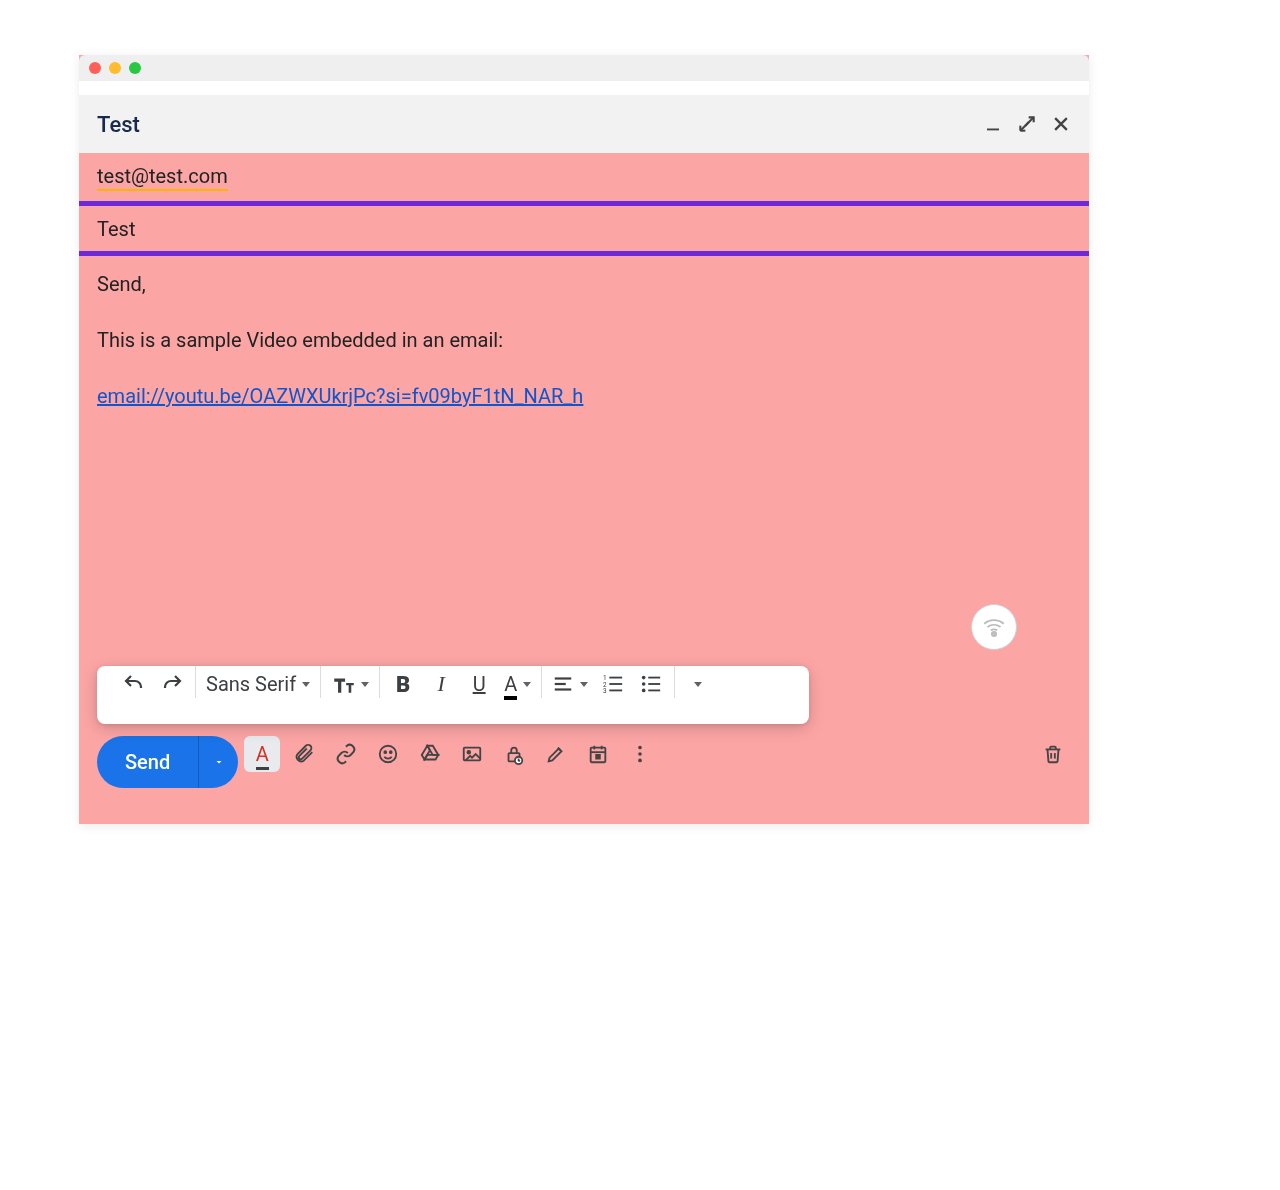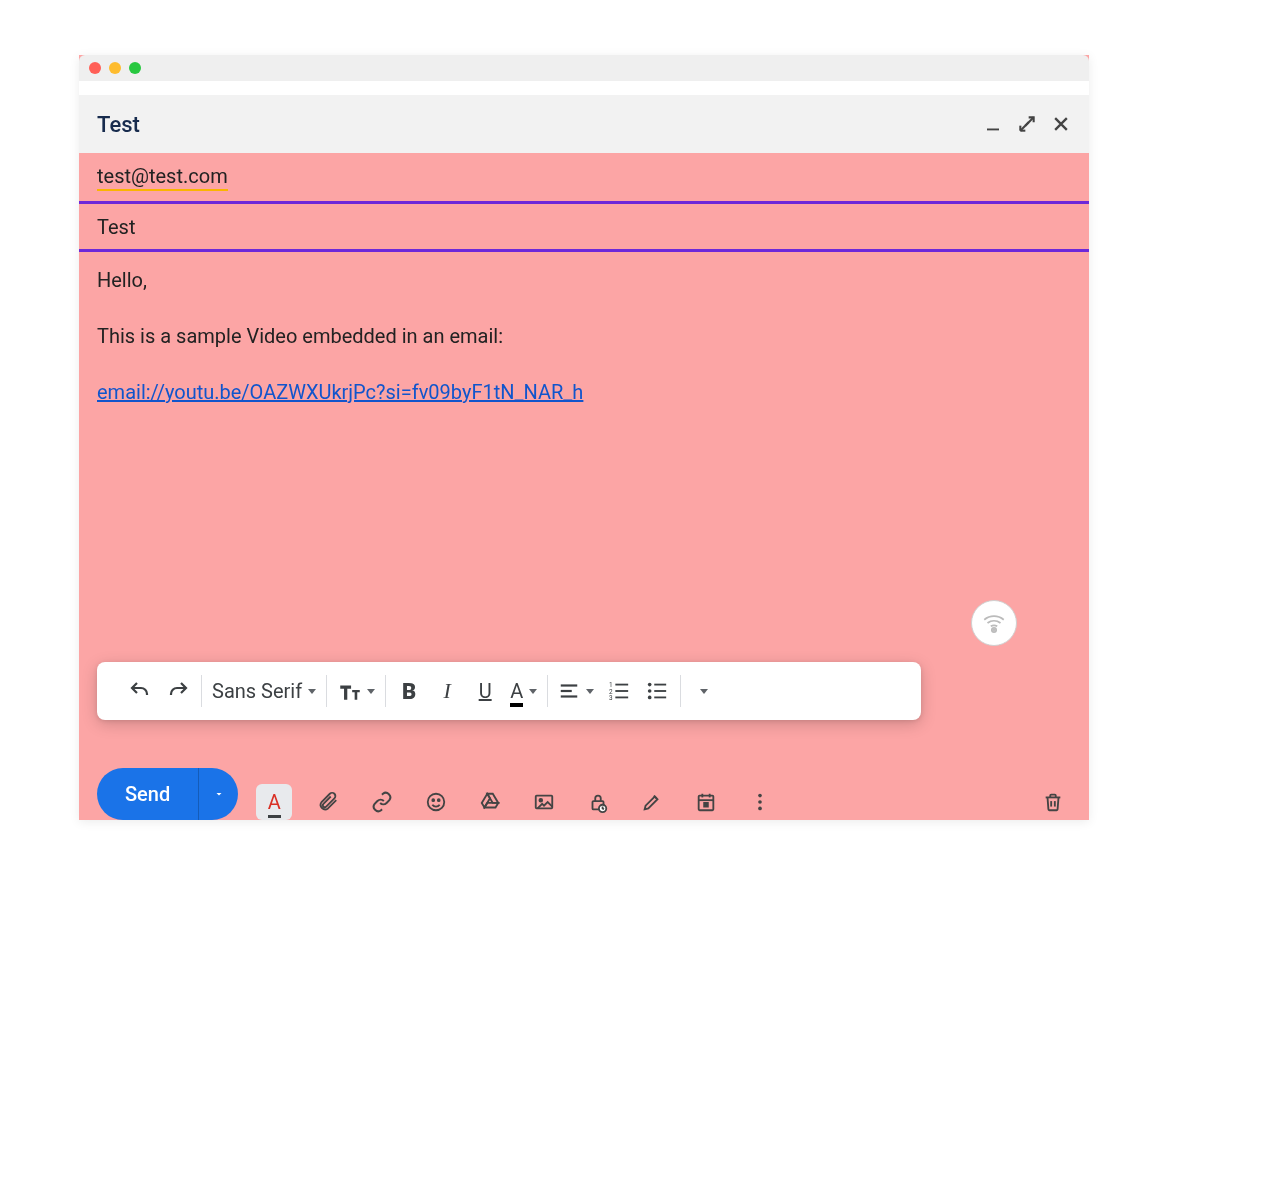--- a/index.html
+++ b/index.html
@@ -51,57 +51,57 @@
       font-weight: 500;
     }
     .header-controls {
       display: flex;
       gap: 14px;
       align-items: center;
     }
     .hicon { width: 20px; height: 20px; cursor: pointer; color: #444; display:flex; align-items:center; justify-content:center; }
     .field-row {
       padding: 11px 18px 10px 18px;
-      border-bottom: 3px solid #6d28d9;
+      border-bottom: 5px solid #6d28d9;
     }
     .field-text { font-size: 20px; color: #222; }
     .to-underline { border-bottom: 2px solid #fab500; display: inline-block; padding-bottom: 1px; }
     .body-area {
       padding: 14px 18px 8px 18px;
       min-height: 480px;
       font-size: 20px;
       color: #222;
       line-height: 1.4;
     }
     .body-para { margin-bottom: 28px; }
     .body-link { color: #1155cc; text-decoration: underline; }
     .format-toolbar {
       position: absolute;
       left: 18px;
       bottom: 100px;
-      width: 824px;
+      width: 712px;
       height: 58px;
       background: #fff;
       border-radius: 8px;
       box-shadow: 0 4px 16px rgba(0,0,0,0.18), 0 1px 4px rgba(0,0,0,0.1);
       display: flex;
-      align-items: center;
-      padding: 0 20px;
+      align-items: flex-start;
+      padding: 0 14px;
     }
     .ft-group { display: flex; align-items: center; gap: 12px; padding: 0 10px; height: 36px; }
     .ft-sep { width: 1px; height: 32px; background: #dadce0; }
     .ft-icon { width: 26px; height: 26px; display: flex; align-items: center; justify-content: center; color: #3c4043; cursor: pointer; }
     .ft-font { font-size: 20px; color: #3c4043; cursor: pointer; display: flex; align-items: center; gap: 6px; }
     .caret { width:0; height:0; border-left:4px solid transparent; border-right:4px solid transparent; border-top:5px solid #5f6368; }
     .bottom-bar {
       height: 88px;
       display: flex;
-      align-items: flex-end;
+      align-items: flex-start;
       padding: 0 18px;
-      gap: 18px;
+      gap: 6px;
     }
     .send-btn {
       background: #1a73e8;
       color: #fff;
       height: 52px;
       border-radius: 26px;
       display: flex;
       align-items: center;
       overflow: hidden;
       cursor: pointer;
@@ -168,21 +168,21 @@
 
   <div class="field-row">
     <span class="field-text to-underline">test@test.com</span>
   </div>
 
   <div class="field-row">
     <span class="field-text">Test</span>
   </div>
 
   <div class="body-area">
-    <div class="body-para">Hello,</div>
+    <div class="body-para">Send,</div>
     <div class="body-para">This is a sample Video embedded in an email:</div>
     <div class="body-para"><a class="body-link">email://youtu.be/OAZWXUkrjPc?si=fv09byF1tN_NAR_h</a></div>
   </div>
 
   <div class="offline-badge">
     <svg width="26" height="26" viewBox="0 0 24 24" fill="none" stroke="currentColor" stroke-width="1.6">
       <path d="M3 9a14 14 0 0 1 18 0"></path>
       <path d="M6 12a10 10 0 0 1 12 0"></path>
       <path d="M9 15a6 6 0 0 1 6 0"></path>
       <circle cx="12" cy="18.5" r="2"></circle>

